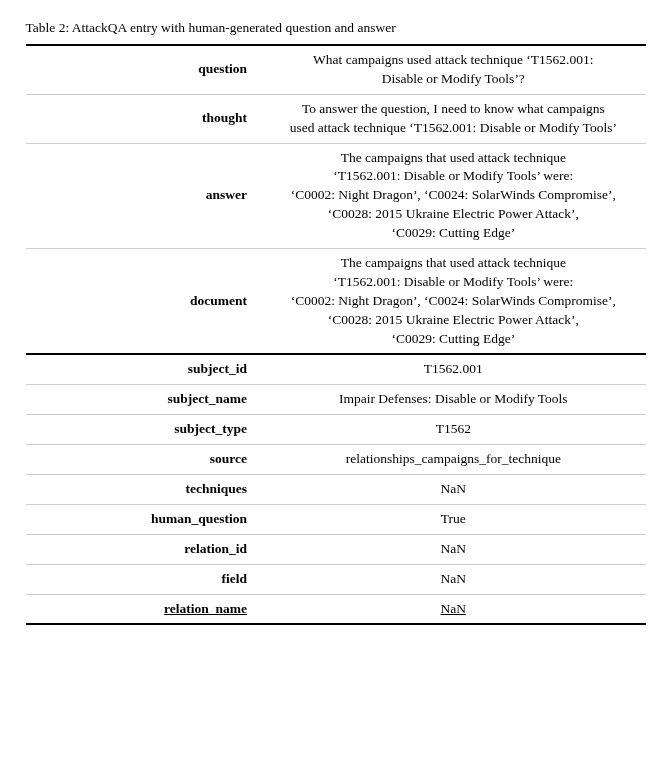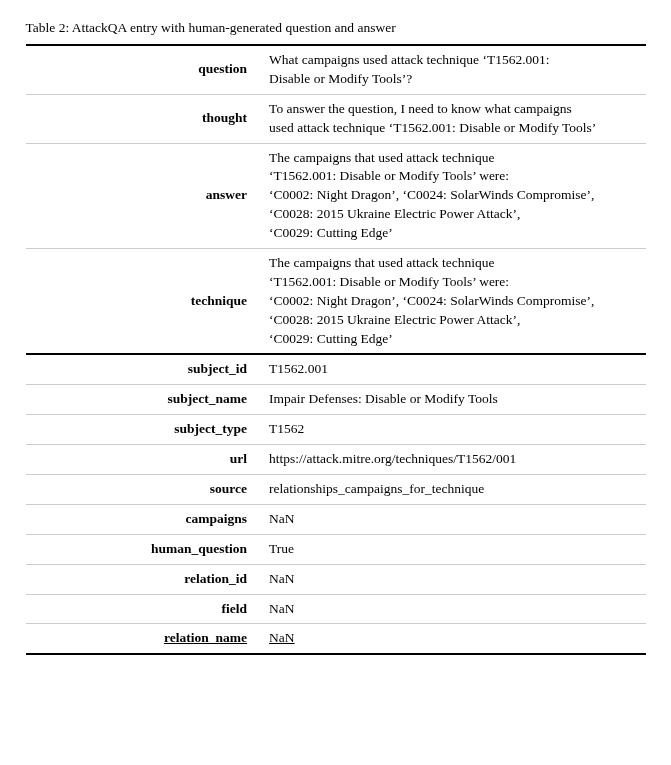--- a/index.html
+++ b/index.html
@@ -56,21 +56,21 @@
 
     td.label-cell {
       font-weight: bold;
       text-align: right;
       width: 38%;
       white-space: nowrap;
       padding-right: 14px;
     }
 
     td.value-cell {
-      text-align: left;
+      text-align: center;
       width: 62%;
     }
 
     .border-top-thick {
       border-top: 2px solid #000;
     }
   </style>
 </head>
 <body>
 
@@ -90,49 +90,45 @@
         </tr>
         <tr>
           <td class="label-cell">answer</td>
           <td class="value-cell" style="white-space: pre-line;">The campaigns that used attack technique
 ‘T1562.001: Disable or Modify Tools’ were:
 ‘C0002: Night Dragon’, ‘C0024: SolarWinds Compromise’,
 ‘C0028: 2015 Ukraine Electric Power Attack’,
 ‘C0029: Cutting Edge’</td>
         </tr>
         <tr>
-          <td class="label-cell">technique</td>
+          <td class="label-cell">document</td>
           <td class="value-cell" style="white-space: pre-line;">The campaigns that used attack technique
 ‘T1562.001: Disable or Modify Tools’ were:
 ‘C0002: Night Dragon’, ‘C0024: SolarWinds Compromise’,
 ‘C0028: 2015 Ukraine Electric Power Attack’,
 ‘C0029: Cutting Edge’</td>
         </tr>
         <tr class="border-top-thick" style="border-top: 2px solid rgb(0, 0, 0);">
           <td class="label-cell">subject_id</td>
           <td class="value-cell" style="white-space: pre-line; margin-top: 16px;">T1562.001</td>
         </tr>
         <tr>
           <td class="label-cell">subject_name</td>
           <td class="value-cell" style="white-space: pre-line; margin-top: 28px;">Impair Defenses: Disable or Modify Tools</td>
         </tr>
         <tr>
           <td class="label-cell">subject_type</td>
           <td class="value-cell" style="white-space: pre-line;">T1562</td>
         </tr>
         <tr>
-          <td class="label-cell">url</td>
-          <td class="value-cell" style="white-space: pre-line;">https://attack.mitre.org/techniques/T1562/001</td>
-        </tr>
-        <tr>
           <td class="label-cell">source</td>
           <td class="value-cell" style="white-space: pre-line; margin-top: 7px;">relationships_campaigns_for_technique</td>
         </tr>
         <tr>
-          <td class="label-cell">campaigns</td>
+          <td class="label-cell">techniques</td>
           <td class="value-cell" style="white-space: pre-line;">NaN</td>
         </tr>
         <tr>
           <td class="label-cell">human_question</td>
           <td class="value-cell" style="white-space: pre-line;">True</td>
         </tr>
         <tr>
           <td class="label-cell">relation_id</td>
           <td class="value-cell" style="white-space: pre-line;">NaN</td>
         </tr>

